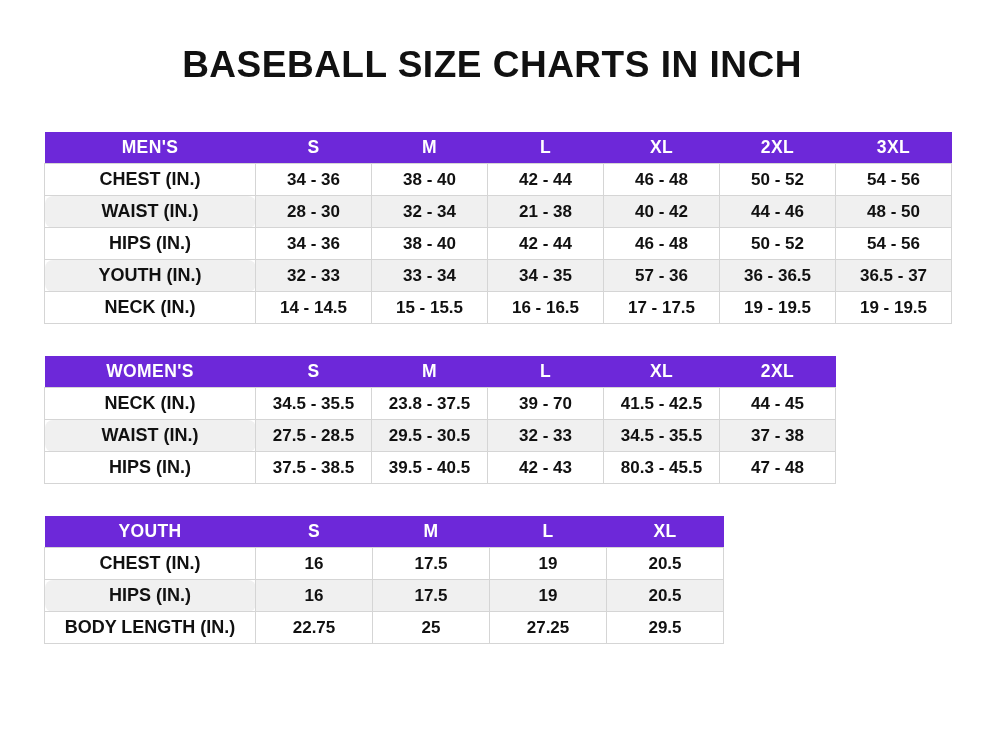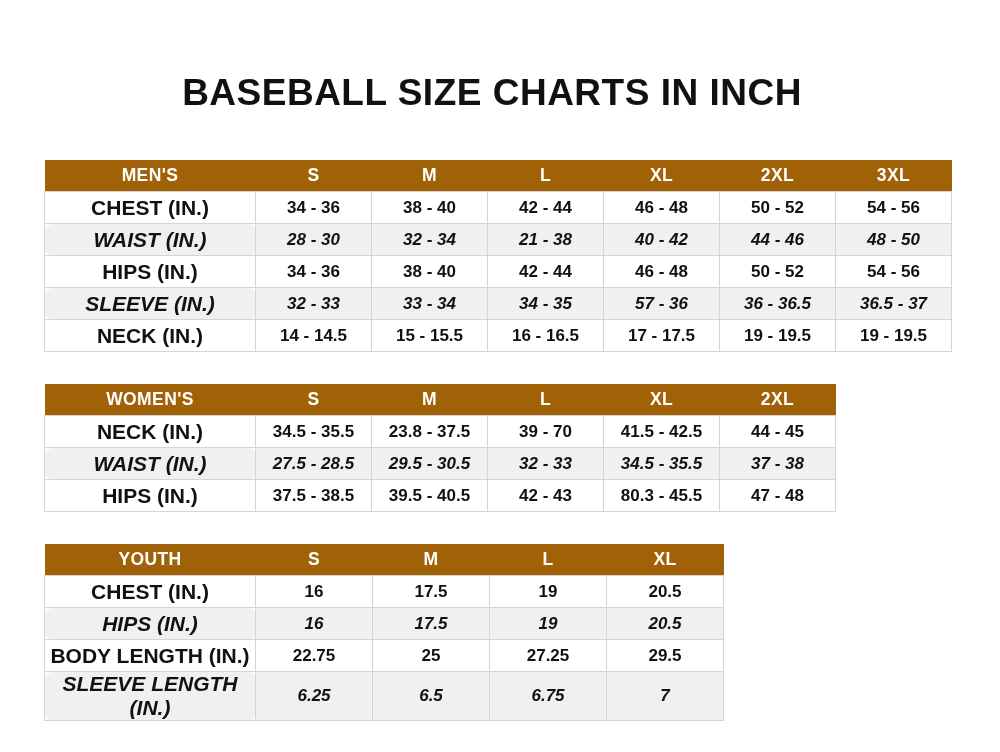--- a/index.html
+++ b/index.html
@@ -19,38 +19,38 @@
     width: 1000px;
     height: 752px;
     background: #ffffff;
   }
   .title {
     text-align: center;
     font-size: 37px;
     font-weight: bold;
     letter-spacing: 0.5px;
     color: #111111;
-    padding-top: 72px;
+    padding-top: 44px;
     margin: 0 16px 0 0;
   }
   .tables {
     margin-top: 46px;
     padding-left: 44px;
   }
   table {
     border-collapse: collapse;
     table-layout: fixed;
     font-size: 17px;
   }
   table.men-table { width: 908px; }
   table.women-table { width: 790px; }
   table.youth-table { width: 680px; }
 
   thead th {
-    background: #a16207;
+    background: #6d28d9;
     color: #ffffff;
     font-weight: bold;
     height: 31px;
     font-size: 17.5px;
     letter-spacing: 0.4px;
     border: none;
     text-align: center;
     padding: 0;
   }
   thead th.label-head {
@@ -61,24 +61,23 @@
     text-align: center;
     font-weight: bold;
     font-size: 17px;
     border: 1px solid #d5d5d5;
     padding: 0;
     background: #ffffff;
     color: #111111;
   }
   tbody tr.alt td {
     background: #f0f0f0;
-    font-style: italic;
   }
   tbody td.row-label {
-    font-size: 21px;
+    font-size: 18px;
     border-radius: 8px;
   }
   .spacer-sm { height: 32px; }
   .spacer-md { height: 32px; }
 
   
   .men-table col.c0 { width: 211px; }
   .men-table col.cx { width: 116px; }
 
   .women-table col.c0 { width: 211px; }
@@ -139,21 +138,21 @@
         <tr>
           <td class="row-label">HIPS (IN.)</td>
           <td>34 - 36</td>
           <td>38 - 40</td>
           <td>42 - 44</td>
           <td>46 - 48</td>
           <td>50 - 52</td>
           <td>54 - 56</td>
         </tr>
         <tr class="alt">
-          <td class="row-label">SLEEVE (IN.)</td>
+          <td class="row-label">YOUTH (IN.)</td>
           <td>32 - 33</td>
           <td>33 - 34</td>
           <td>34 - 35</td>
           <td>57 - 36</td>
           <td>36 - 36.5</td>
           <td>36.5 - 37</td>
         </tr>
         <tr>
           <td class="row-label">NECK (IN.)</td>
           <td>14 - 14.5</td>
@@ -249,24 +248,17 @@
           <td>19</td>
           <td>20.5</td>
         </tr>
         <tr>
           <td class="row-label">BODY LENGTH (IN.)</td>
           <td>22.75</td>
           <td>25</td>
           <td>27.25</td>
           <td>29.5</td>
         </tr>
-        <tr class="alt">
-          <td class="row-label">SLEEVE LENGTH (IN.)</td>
-          <td>6.25</td>
-          <td>6.5</td>
-          <td>6.75</td>
-          <td>7</td>
-        </tr>
       </tbody>
     </table>
 
   </div>
 </div>
 
 </body></html>

